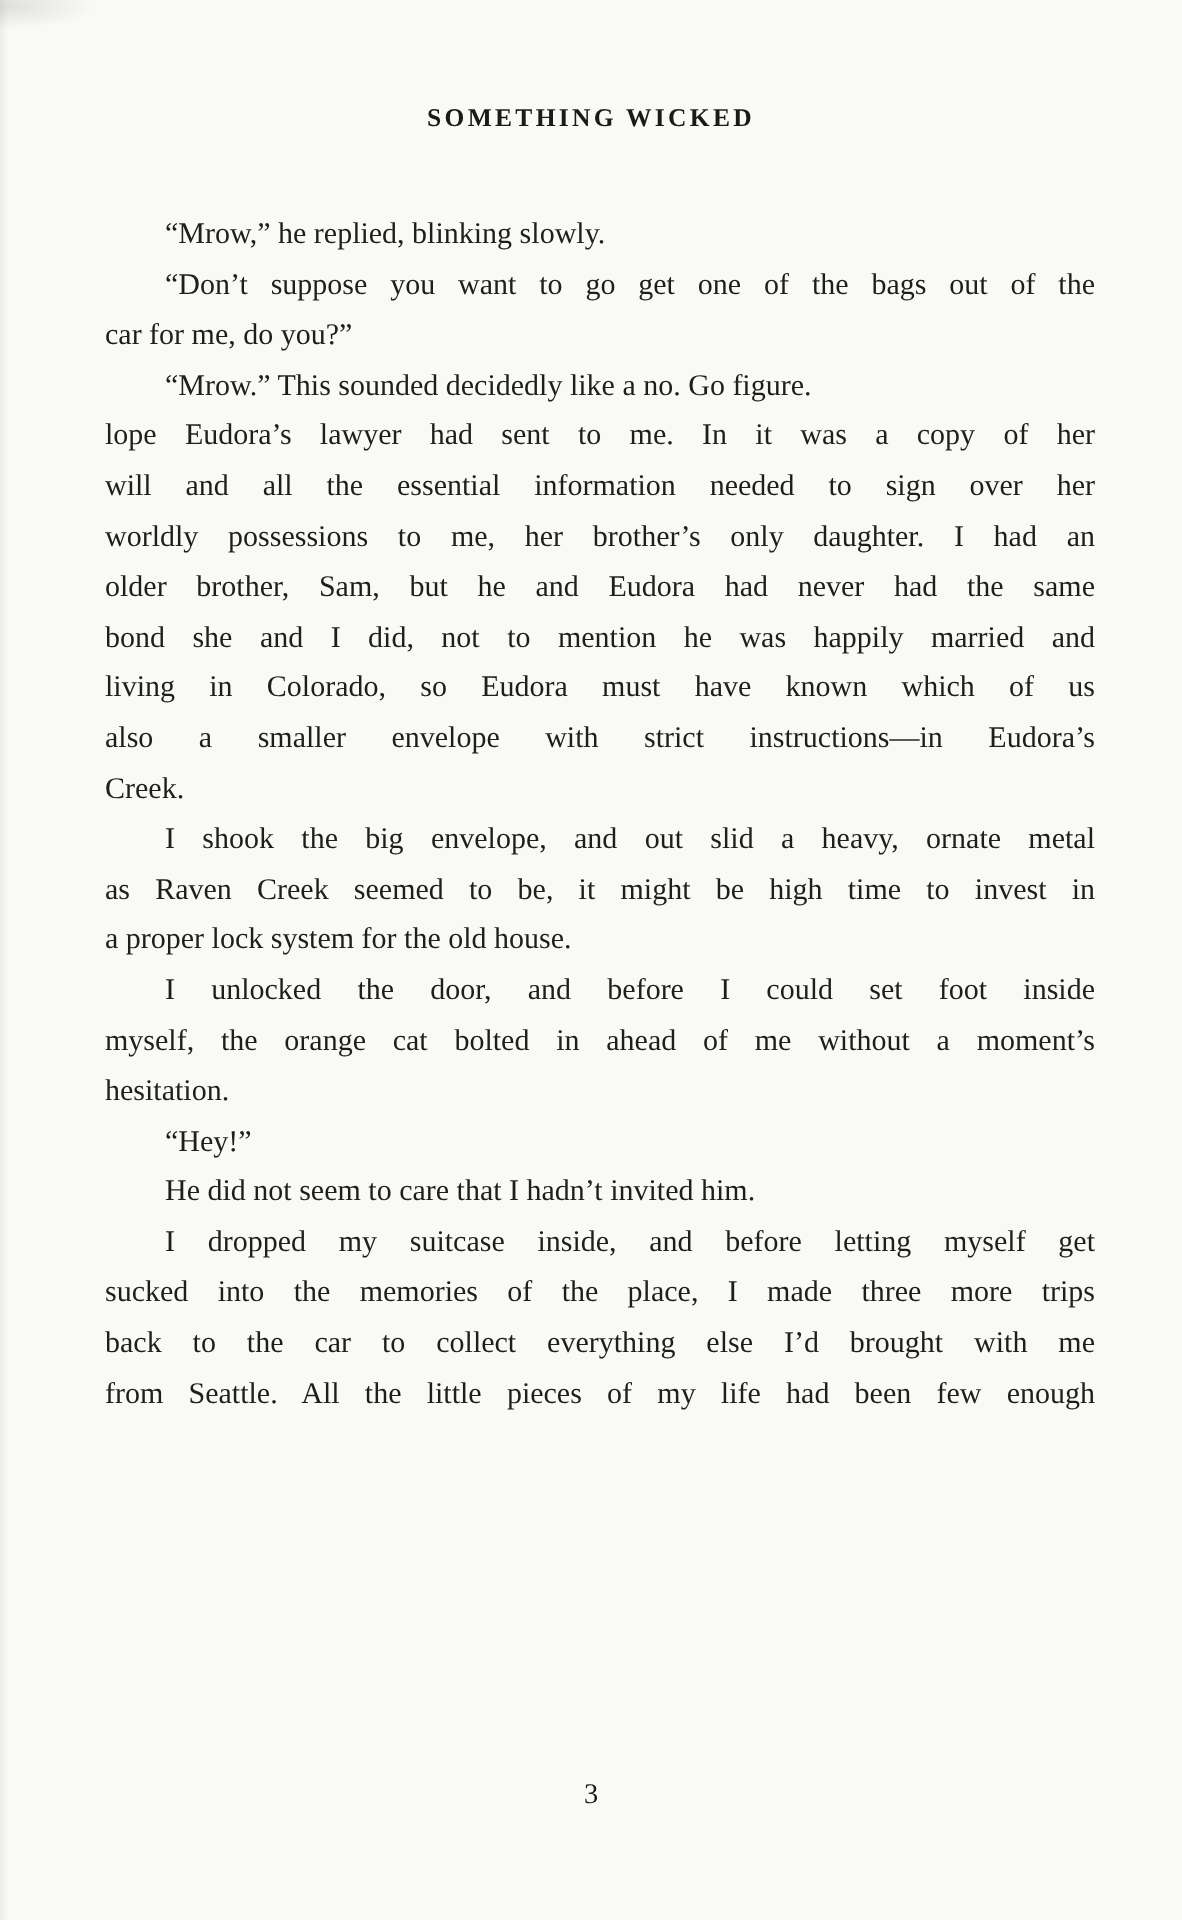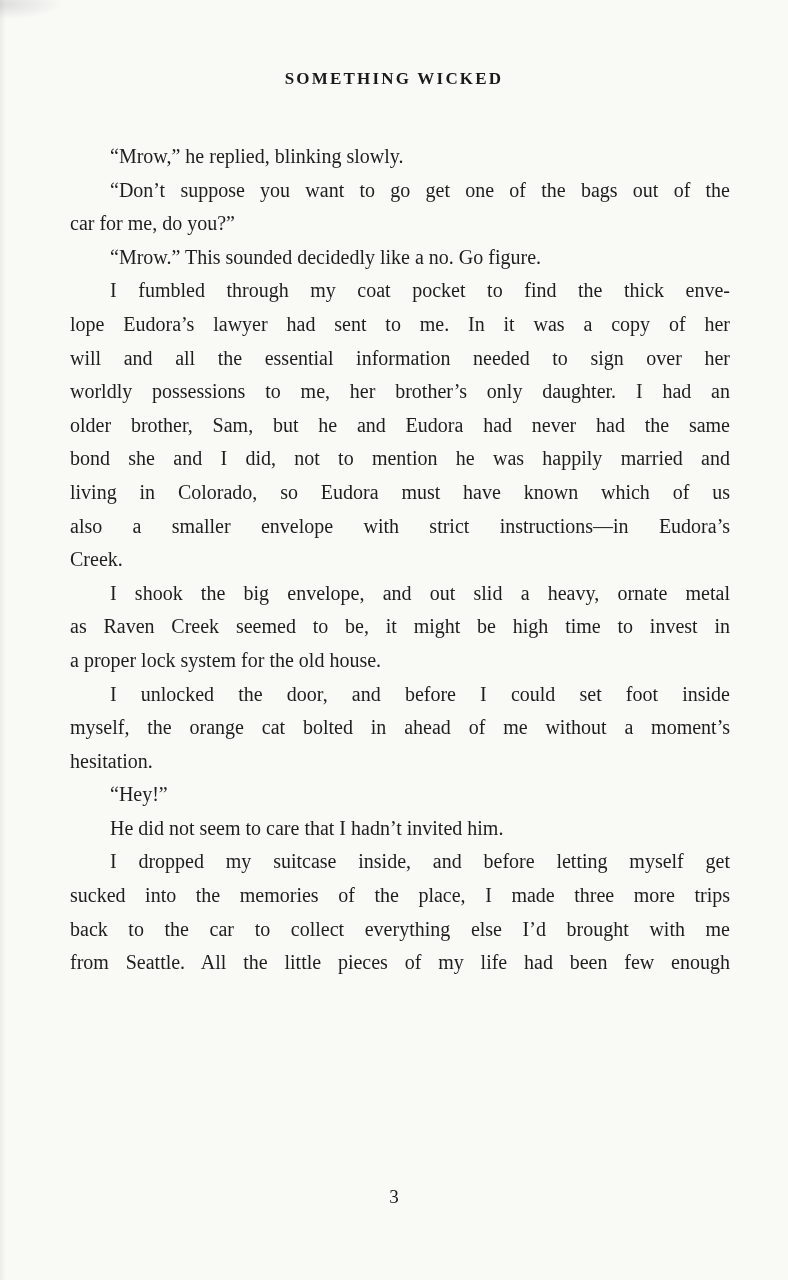--- a/index.html
+++ b/index.html
@@ -68,21 +68,20 @@
 <body>
 
 <div class="page">
   <div class="running-header">SOMETHING WICKED</div>
 
   <div class="body-text">
       <div class="line indent eop">“Mrow,” he replied, blinking slowly.</div>
       <div class="line indent">“Don’t suppose you want to go get one of the bags out of the</div>
       <div class="line eop">car for me, do you?”</div>
       <div class="line indent eop">“Mrow.” This sounded decidedly like a no. Go figure.</div>
-      <div class="line indent">I fumbled through my coat pocket to find the thick enve-</div>
       <div class="line">lope Eudora’s lawyer had sent to me. In it was a copy of her</div>
       <div class="line">will and all the essential information needed to sign over her</div>
       <div class="line">worldly possessions to me, her brother’s only daughter. I had an</div>
       <div class="line">older brother, Sam, but he and Eudora had never had the same</div>
       <div class="line">bond she and I did, not to mention he was happily married and</div>
       <div class="line">living in Colorado, so Eudora must have known which of us</div>
       <div class="line">also a smaller envelope with strict instructions—in Eudora’s</div>
       <div class="line eop">Creek.</div>
       <div class="line indent">I shook the big envelope, and out slid a heavy, ornate metal</div>
       <div class="line">as Raven Creek seemed to be, it might be high time to invest in</div>

